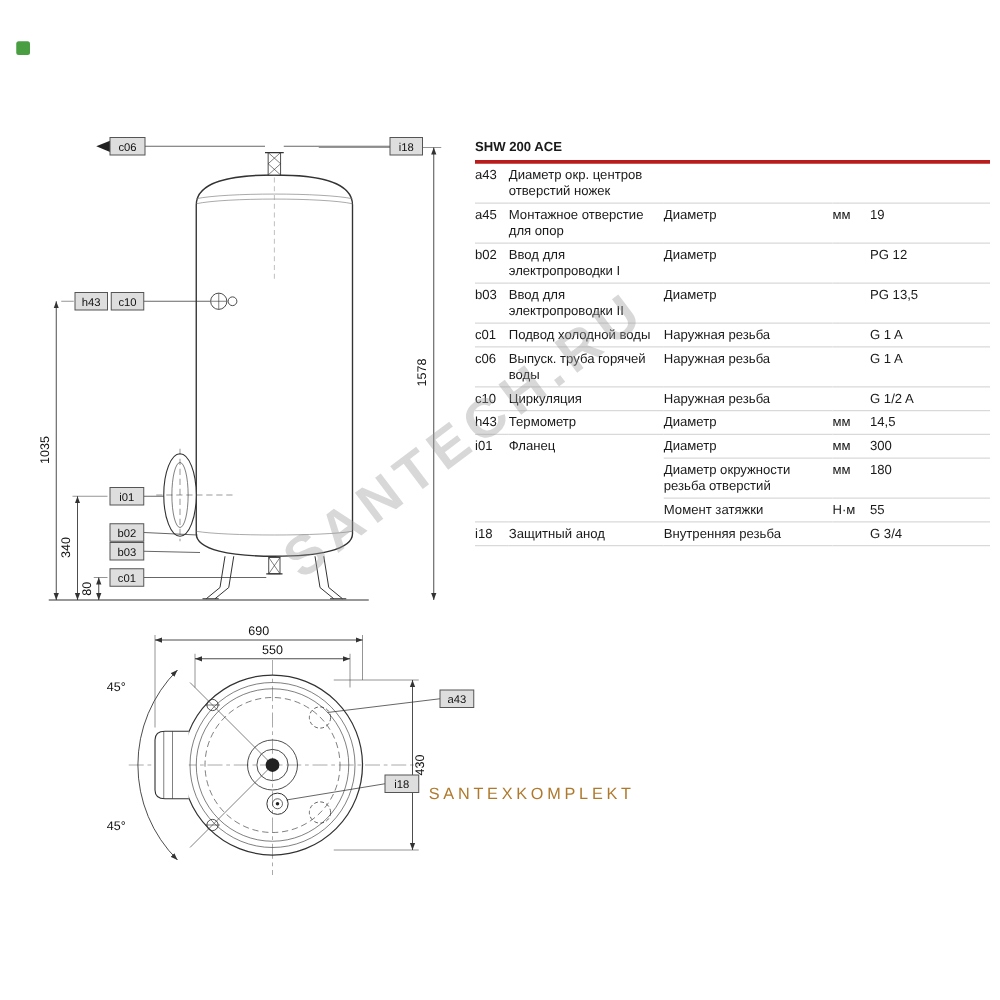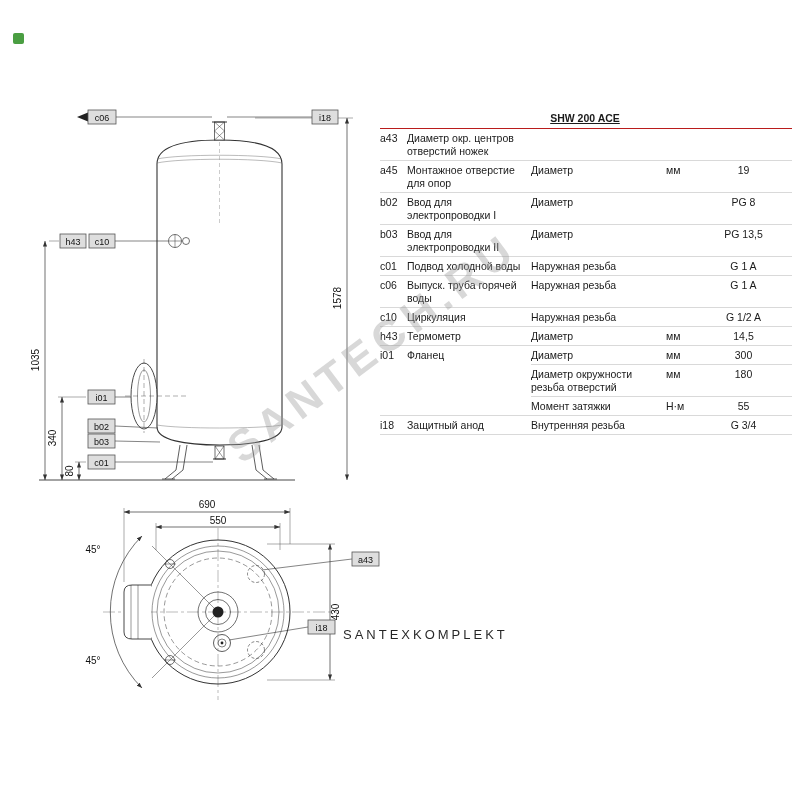--- a/index.html
+++ b/index.html
@@ -10,33 +10,33 @@
                 background: #4a9e42; border-radius: 2px; }
 
   .drawing { position: absolute; left: 25px; top: 98px; }
 
   .lbox { fill: #dedede; stroke: #555; stroke-width: 0.8; }
   .ltxt { font: 9px "Liberation Sans", sans-serif; fill: #111; text-anchor: middle; }
   .dim  { font: 10px "Liberation Sans", sans-serif; fill: #111; text-anchor: middle; }
 
   .spec-table { position: absolute; left: 380px; top: 110px; width: 412px;
                 font-size: 10.5px; color: #1a1a1a; z-index: 2; }
-  .thead { text-align: center; font-weight: bold; padding: 2px 2px 4px 0;
-           border-bottom: 1px solid #b91c1c; text-decoration: underline; }
+  .thead { text-align: left; font-weight: bold; padding: 2px 2px 4px 0;
+           border-bottom: 3px solid #b91c1c; }
   .row { display: grid; grid-template-columns: 27px 124px 135px 30px 1fr; }
   .row > span { padding: 2.5px 4px 2.5px 0; line-height: 13px;
                 border-bottom: 1px solid #d9d9d9; min-height: 18px; }
   .row.nb > .c-code, .row.nb > .c-name { border-bottom: none; }
-  .c-value { text-align: center; padding-right: 1px !important; }
+  .c-value { text-align: left; padding-right: 1px !important; }
 
   .wm1 { position: absolute; left: 233px; top: 428px; z-index: 3; pointer-events: none;
          font-size: 44px; font-weight: bold; letter-spacing: 6px; color: #9a9a9a; opacity: 0.38;
          transform: rotate(-37deg); transform-origin: 0 50%; white-space: nowrap; }
   .wm2 { position: absolute; left: 343px; top: 627px; z-index: 3; pointer-events: none;
-         font-size: 13px; letter-spacing: 3px; color: #000000; opacity: 0.85; white-space: nowrap; text-align: right; }
+         font-size: 13px; letter-spacing: 3px; color: #a16207; opacity: 0.85; white-space: nowrap; text-align: right; }
 </style>
 </head>
 <body>
 
 <div class="canvas">
 
   <div class="logo-badge"></div>
 
   <svg class="drawing" width="360" height="615" viewBox="0 0 360 615">
     <defs>
@@ -239,21 +239,21 @@
       <span class="c-name">Монтажное отверстие для опор</span>
       <span class="c-param">Диаметр</span>
       <span class="c-unit">мм</span>
       <span class="c-value">19</span>
     </div>
     <div class="row">
       <span class="c-code">b02</span>
       <span class="c-name">Ввод для электропроводки I</span>
       <span class="c-param">Диаметр</span>
       <span class="c-unit"></span>
-      <span class="c-value">PG 8</span>
+      <span class="c-value">PG 12</span>
     </div>
     <div class="row">
       <span class="c-code">b03</span>
       <span class="c-name">Ввод для электропроводки II</span>
       <span class="c-param">Диаметр</span>
       <span class="c-unit"></span>
       <span class="c-value">PG 13,5</span>
     </div>
     <div class="row">
       <span class="c-code">c01</span>

